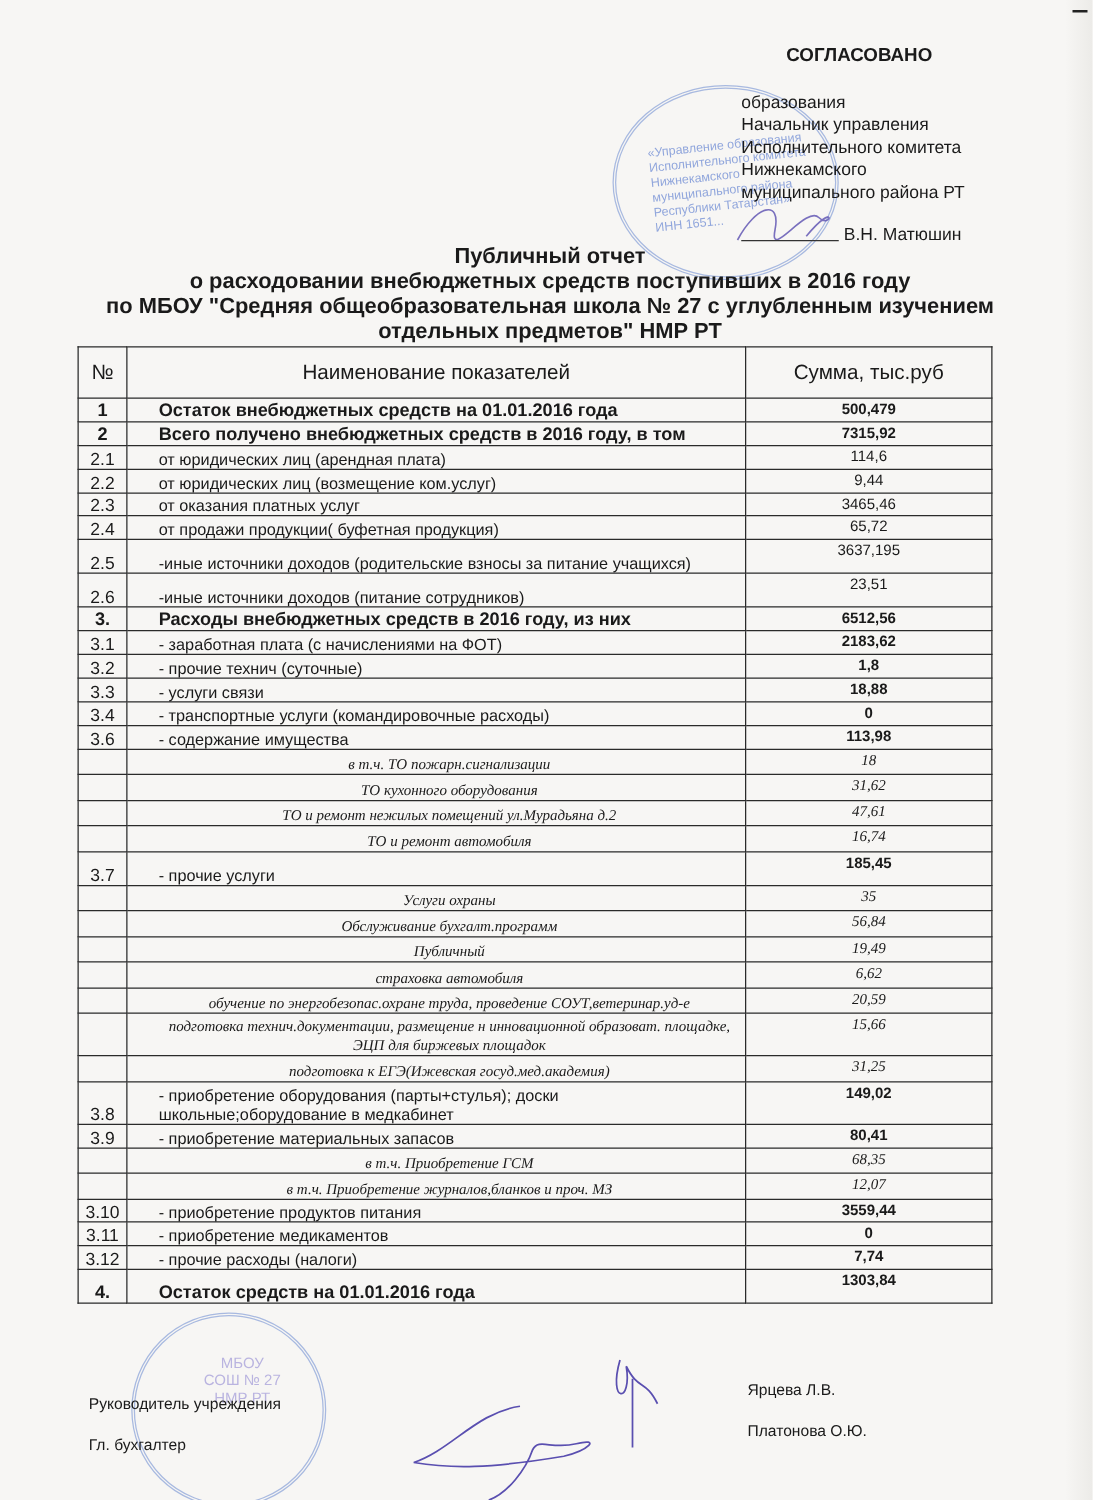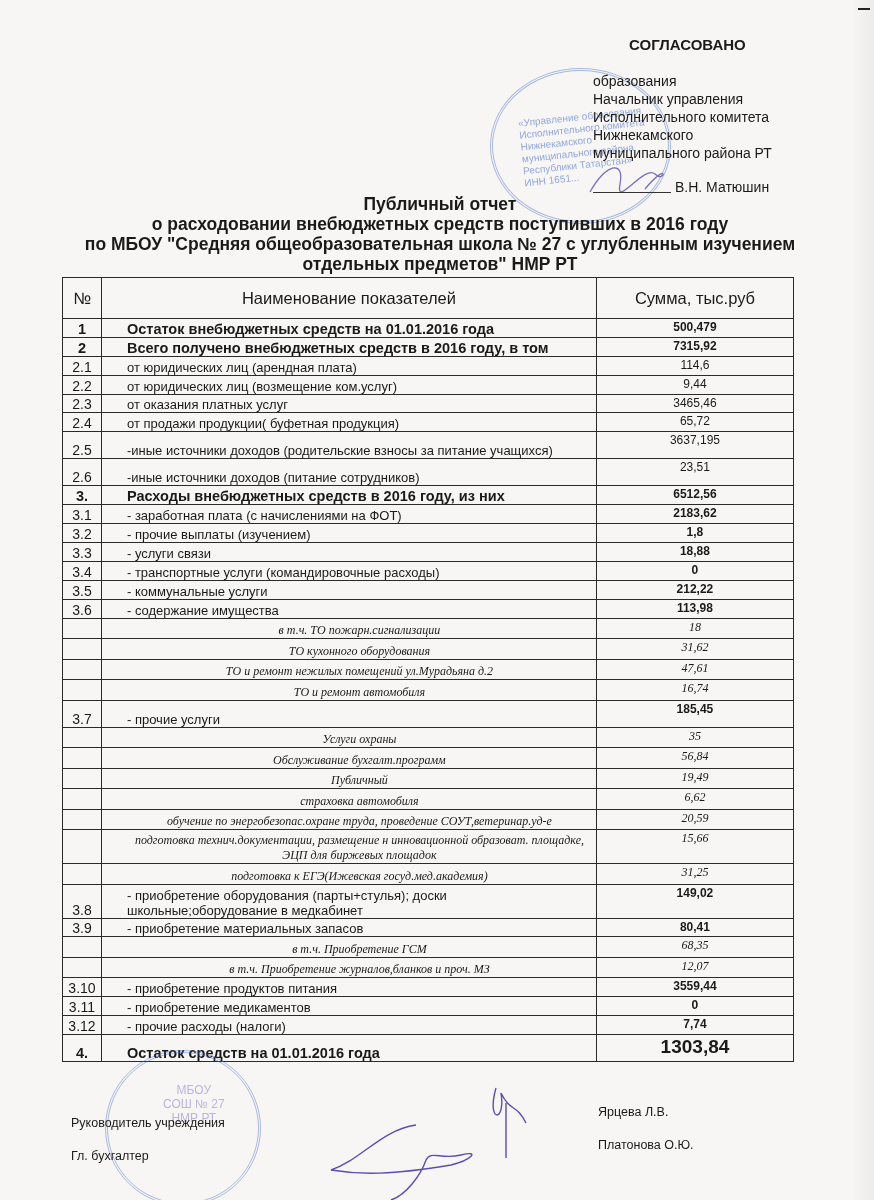--- a/index.html
+++ b/index.html
@@ -142,37 +142,32 @@
         <td class="name">Расходы внебюджетных средств в 2016 году, из них</td>
         <td class="sum">6512,56</td>
       </tr>
     <tr class="r bsum">
         <td class="num">3.1</td>
         <td class="name">- заработная плата (с начислениями на ФОТ)</td>
         <td class="sum">2183,62</td>
       </tr>
     <tr class="r bsum">
         <td class="num">3.2</td>
-        <td class="name">- прочие выплаты (изучением)</td>
+        <td class="name">- прочие технич (суточные)</td>
         <td class="sum">1,8</td>
       </tr>
     <tr class="r bsum">
         <td class="num">3.3</td>
         <td class="name">- услуги связи</td>
         <td class="sum">18,88</td>
       </tr>
     <tr class="r bsum">
         <td class="num">3.4</td>
         <td class="name">- транспортные услуги (командировочные расходы)</td>
         <td class="sum">0</td>
-      </tr>
-    <tr class="r bsum">
-        <td class="num">3.5</td>
-        <td class="name">- коммунальные услуги</td>
-        <td class="sum">212,22</td>
       </tr>
     <tr class="r bsum">
         <td class="num">3.6</td>
         <td class="name">- содержание имущества</td>
         <td class="sum">113,98</td>
       </tr>
     <tr class="sub">
         <td class="num"></td>
         <td class="name">в т.ч. ТО пожарн.сигнализации</td>
         <td class="sum">18</td>
@@ -263,21 +258,21 @@
         <td class="sum">0</td>
       </tr>
     <tr class="r bsum">
         <td class="num">3.12</td>
         <td class="name">- прочие расходы (налоги)</td>
         <td class="sum">7,74</td>
       </tr>
     <tr class="tall bold">
         <td class="num">4.</td>
         <td class="name">Остаток средств на 01.01.2016 года</td>
-        <td class="sum" style="font-size:19px">1303,84</td>
+        <td class="sum" style="font-size:12px">1303,84</td>
       </tr>
   </tbody>
 </table>
 
 <div class="stamp stamp-bottom">
   <div class="inner">
     <div>МБОУ</div>
     <div>СОШ № 27</div>
     <div>НМР РТ</div>
   </div>

